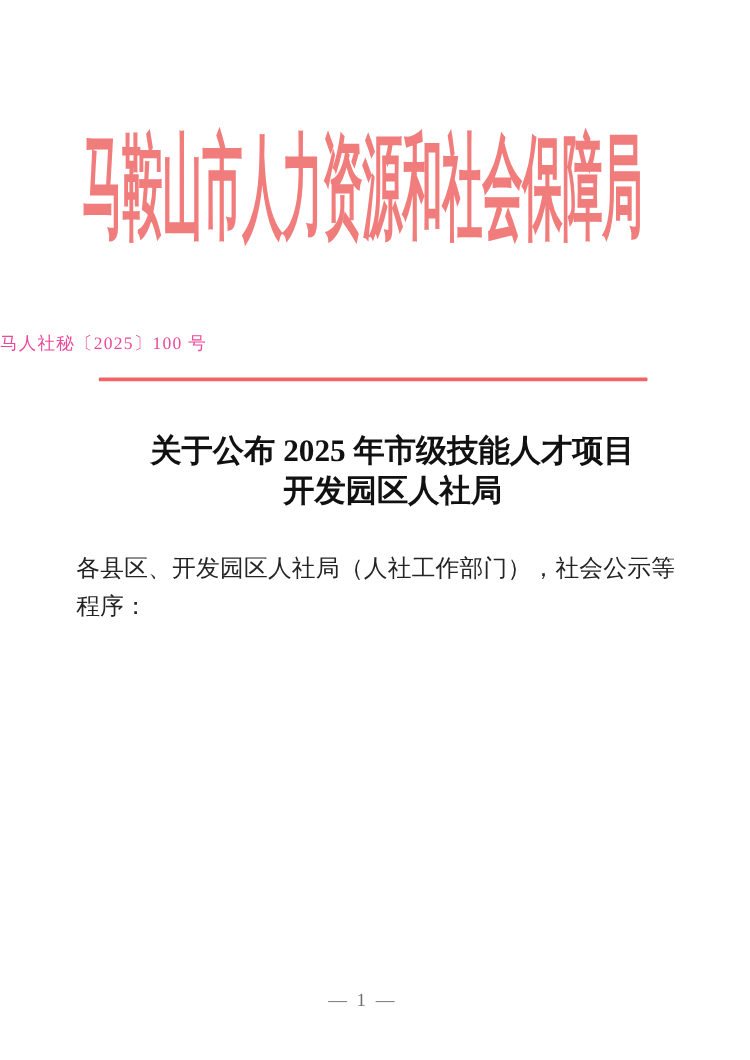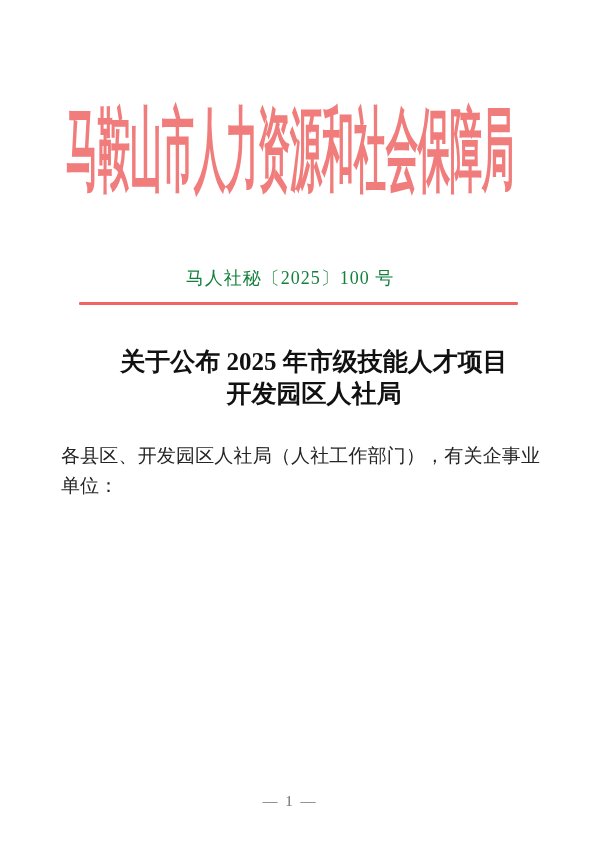--- a/index.html
+++ b/index.html
@@ -36,24 +36,23 @@
     color: #f17c7c;
     transform: scaleY(2.85);
     transform-origin: center center;
   }
   
   .doc-number {
     position: absolute;
     top: 266px;
     left: 0;
     width: 100%;
-    text-align: center;
-    font-size: 18px;
+    font-size: 14px;
     letter-spacing: 1px;
-    color: #15803d;
+    color: #ec4899;
   }
   
   .red-line {
     position: absolute;
     top: 302px;
     left: 79px;
     width: 439px;
     height: 3px;
     background: #f26363;
     border-radius: 1px;
@@ -112,18 +111,18 @@
   <div class="doc-number">马人社秘〔2025〕100 号</div>
 
   <div class="red-line"></div>
 
   <div class="doc-title">
     <div>关于公布 2025 年市级技能人才项目</div>
     <div>开发园区人社局</div>
   </div>
 
   <div class="doc-body">
-    <p>各县区、开发园区人社局（人社工作部门），有关企事业单位：</p>
+    <p>各县区、开发园区人社局（人社工作部门），社会公示等程序：</p>
   </div>
 
   <div class="page-number">— 1 —</div>
 
 </div>
 
 </body></html>

